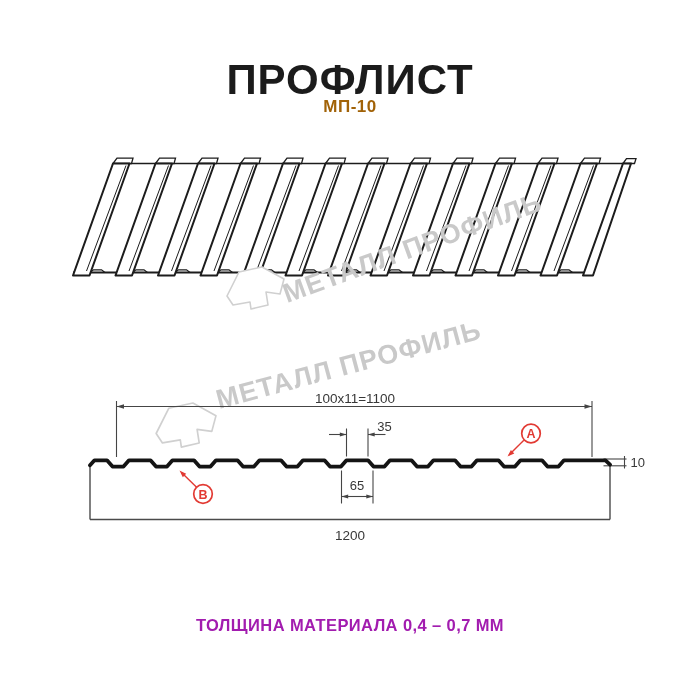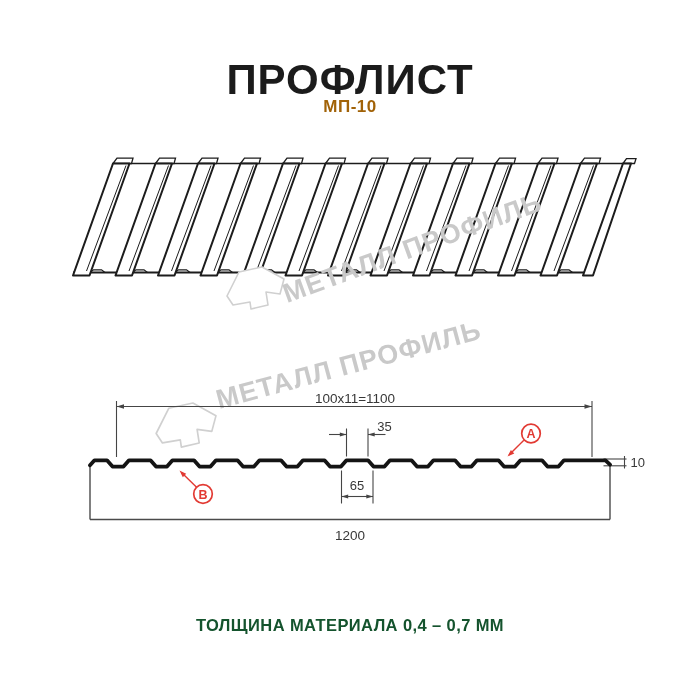--- a/index.html
+++ b/index.html
@@ -3,21 +3,21 @@
 <meta charset="utf-8">
 <style>
   html,body{margin:0;padding:0;background:#fff;}
   .page{position:relative;width:700px;height:700px;background:#ffffff;overflow:hidden;
         font-family:"Liberation Sans","DejaVu Sans",sans-serif;}
   .title{position:absolute;top:56px;left:0;width:700px;text-align:center;
          font-size:42px;font-weight:800;letter-spacing:1px;color:#1b1b1b;}
   .subtitle{position:absolute;top:97px;left:0;width:700px;text-align:center;
          font-size:17px;font-weight:600;letter-spacing:.5px;color:#a16207;}
   .caption{position:absolute;top:616px;left:0;width:700px;text-align:center;
-         font-size:16.5px;font-weight:600;letter-spacing:.4px;color:#14532d;}
+         font-size:16.5px;font-weight:600;letter-spacing:.4px;color:#a21caf;}
   svg.canvas{position:absolute;left:0;top:0;}
   .dim{font-size:13.5px;fill:#383838;font-weight:500;}
   .dim-s{font-size:13px;fill:#383838;font-weight:500;}
   .marker{font-size:12.5px;font-weight:700;}
   .wm-text{font-size:27px;font-weight:700;fill:#c9c9c9;letter-spacing:1px;}
   .wm-logo{fill:#ffffff;stroke:#d0d0d0;stroke-width:1.6;stroke-linejoin:round;}
 </style>
 </head>
 <body>
 

